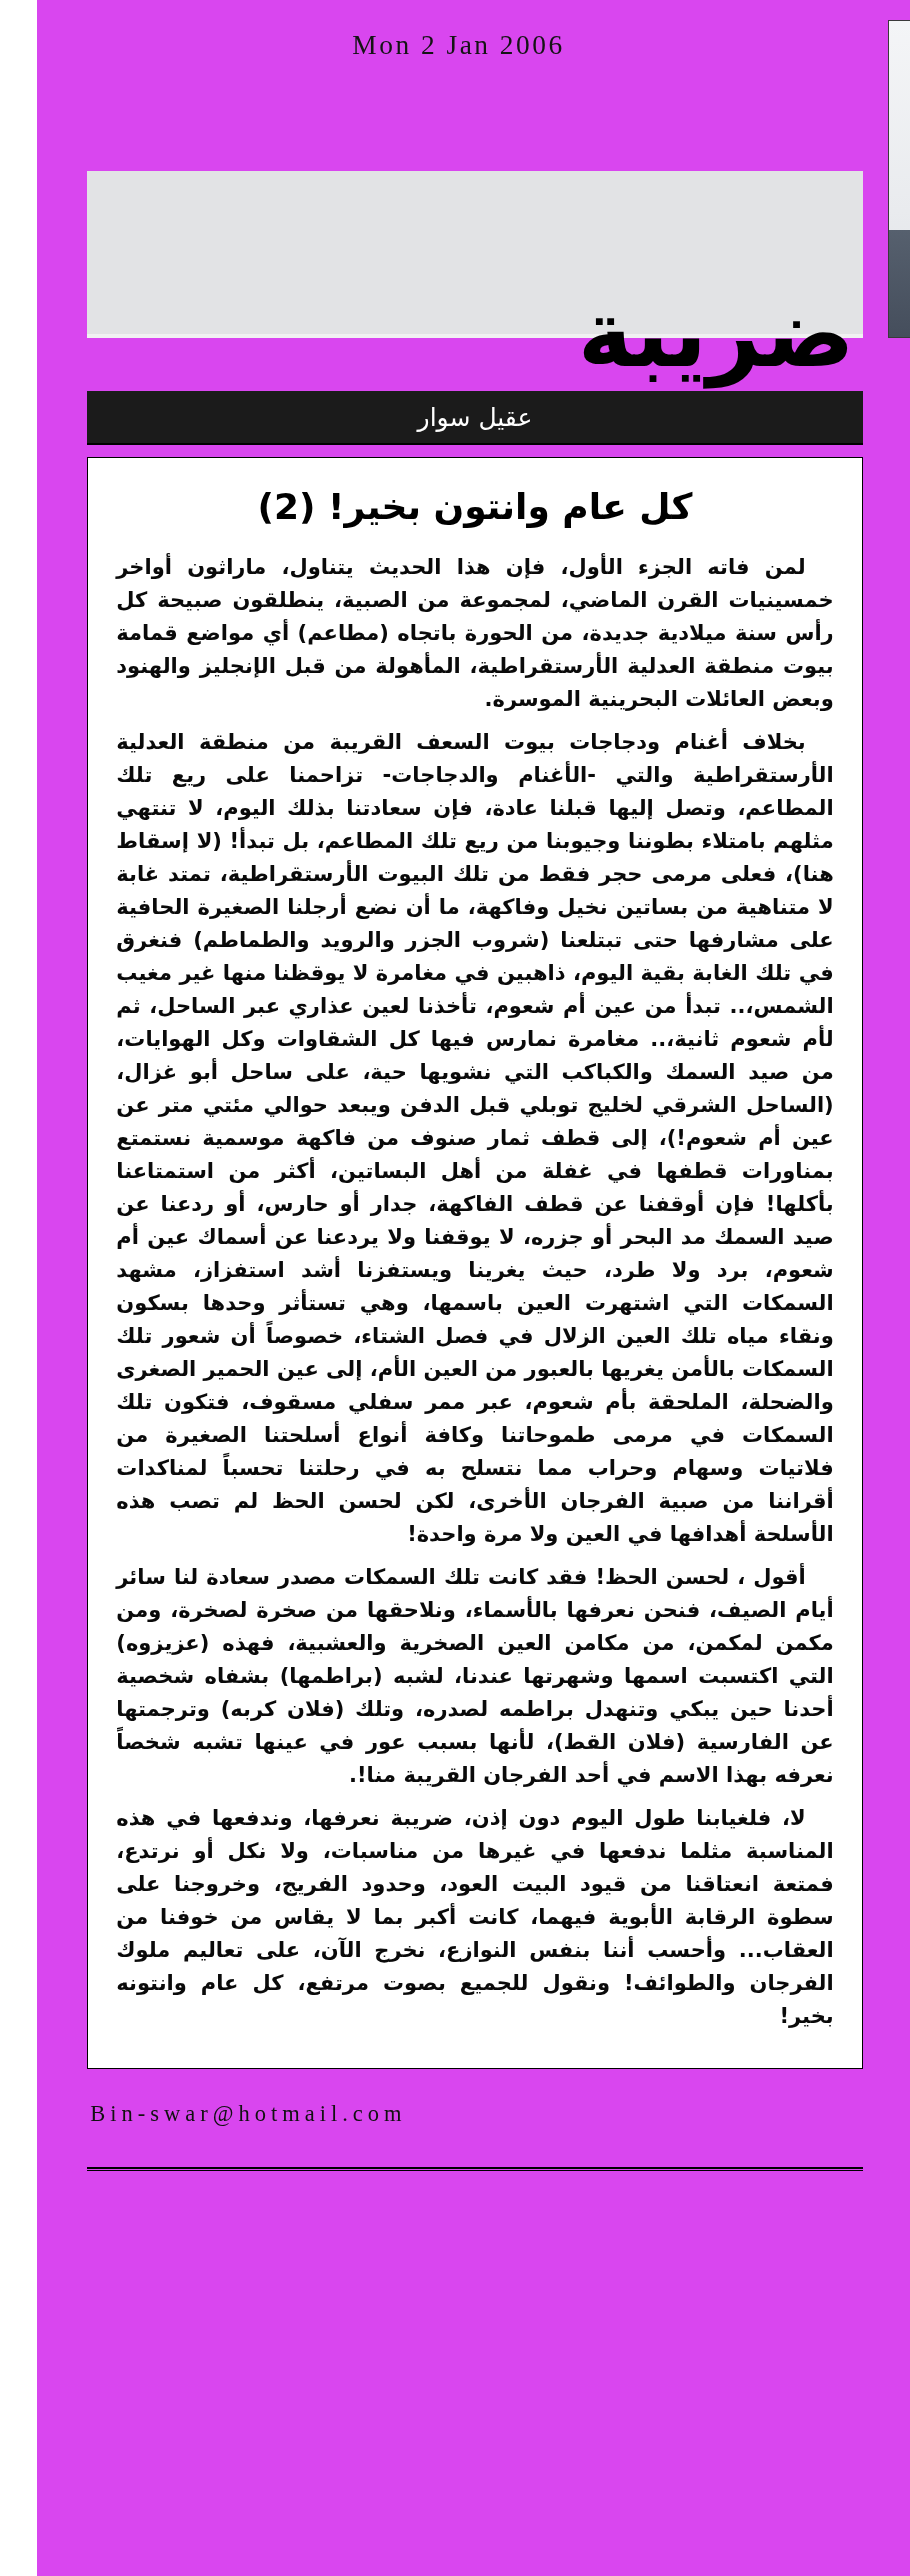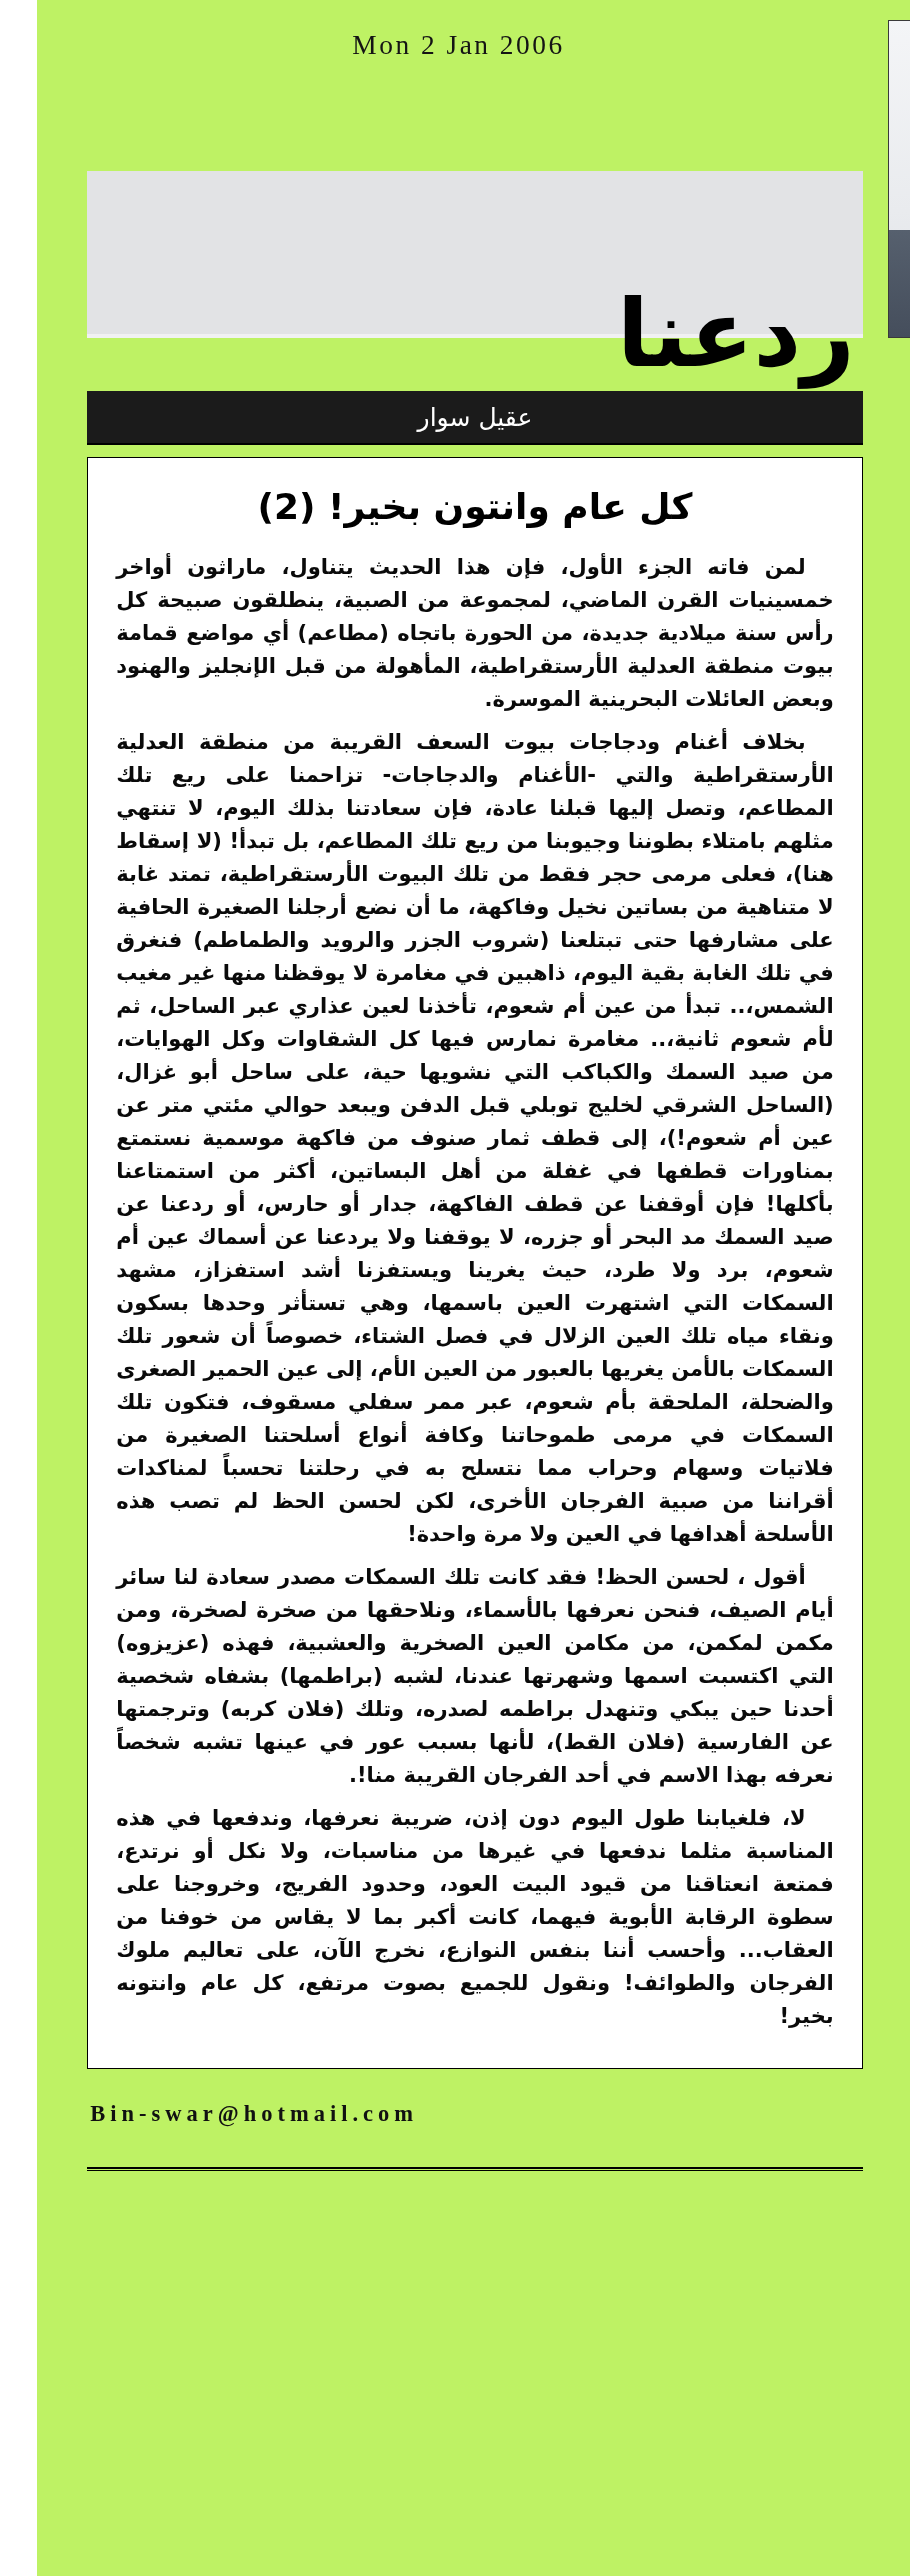--- a/index.html
+++ b/index.html
@@ -12,21 +12,21 @@
     height: 2576px;
     font-family: "DejaVu Sans", sans-serif;
     color: #000000;
     overflow: hidden;
   }
 
   .page {
     position: relative;
     width: 874px;
     height: 2576px;
-    background: #bef264;
+    background: #d946ef;
     box-sizing: border-box;
   }
 
   
   .masthead {
     position: relative;
     height: 391px;
     margin: 0 48px 0 50px;
   }
 
@@ -161,21 +161,20 @@
     text-align: justify;
   }
   .body-text p.last {
     text-align: justify;
   }
 
   
   .footer {
     margin: 32px 48px 0 50px;
     direction: ltr;
-    font-weight: bold;
   }
   .email {
     font-family: "Liberation Serif", "DejaVu Serif", serif;
     font-size: 22.5px;
     letter-spacing: 5px;
     color: #111111;
     text-align: left;
     padding-left: 3.3px;
   }
   .footer-rule {
@@ -194,21 +193,21 @@
 
   <div class="masthead">
 
     <div class="masthead-band"></div>
     <div class="masthead-band-shadow"></div>
 
     <div class="date-line">
       <span class="date-text">Mon 2 Jan 2006</span>
     </div>
 
-    <div class="masthead-word">ردعنا</div>
+    <div class="masthead-word">ضريبة</div>
 
     <div class="portrait">
       <div class="portrait-frame">
         <div class="portrait-art">
           
           
           
           
           
           

